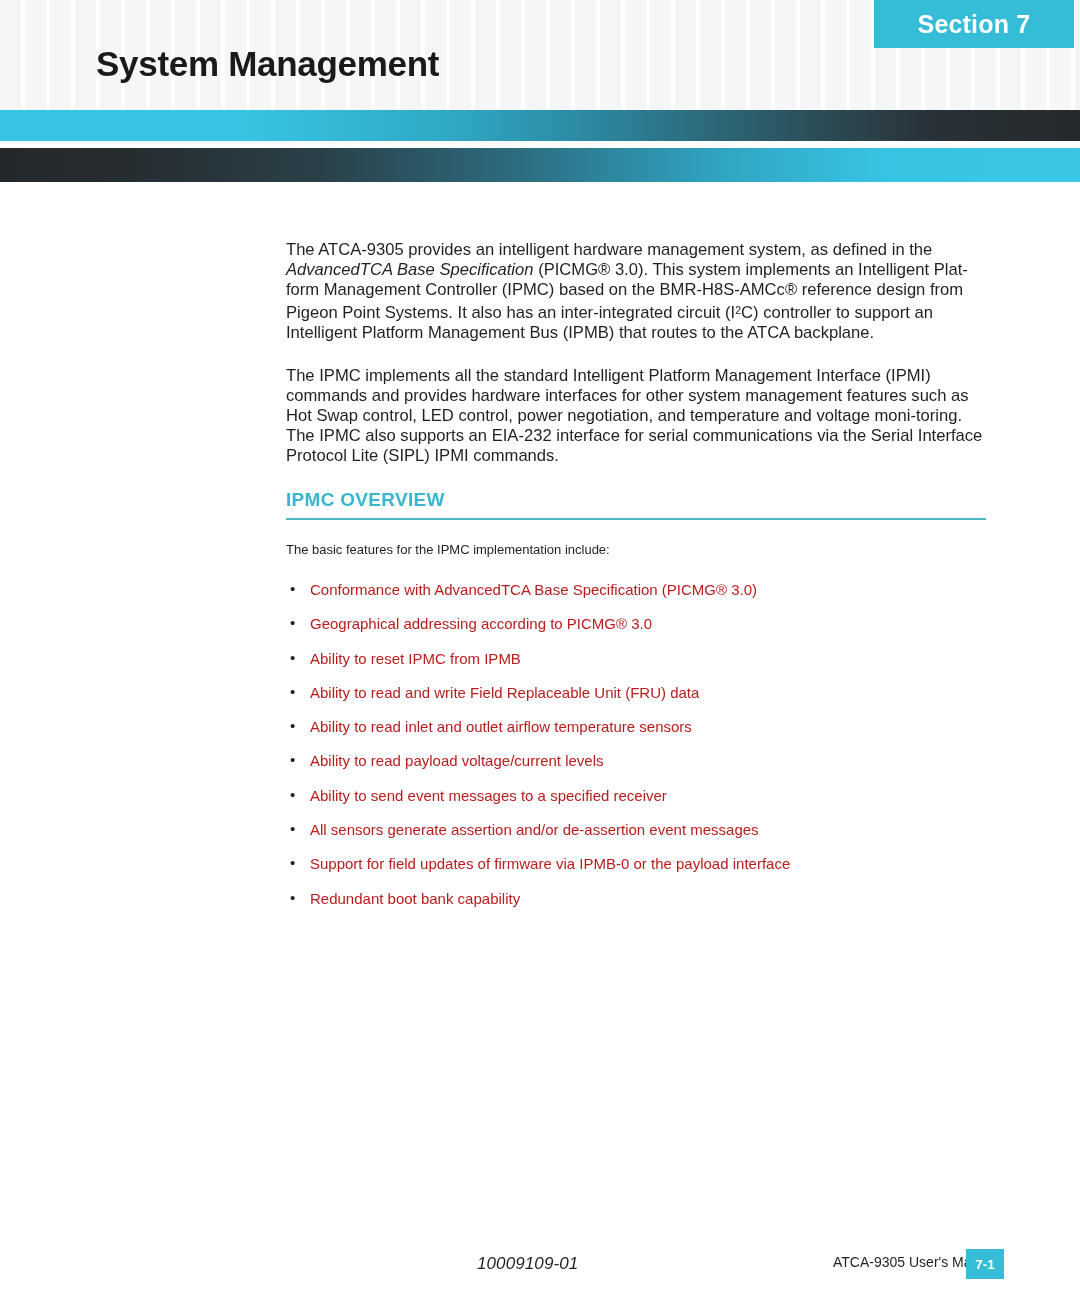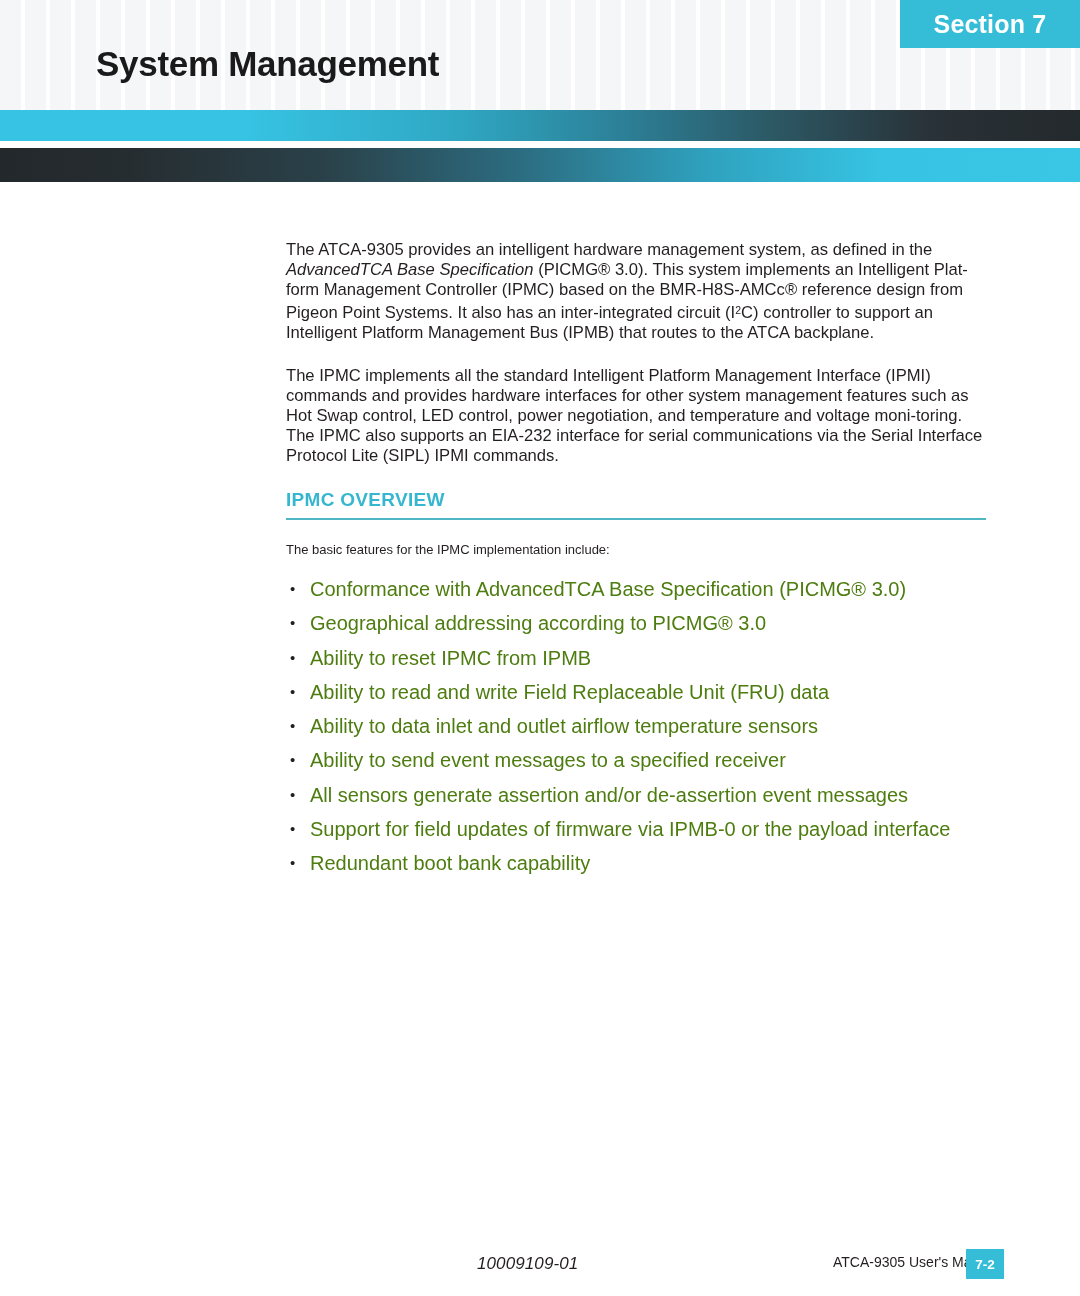--- a/index.html
+++ b/index.html
@@ -37,23 +37,23 @@
     width: 1080px; height: 110px;
     background-image:
       repeating-linear-gradient(to right, #f5f6f8 0 21px, #ffffff 21px 25px),
       repeating-linear-gradient(to bottom, rgba(255,255,255,0) 0 21px, #ffffff 21px 25px);
     background-position: 0 -3px, 0 -3px;
     pointer-events: none;
   }
 
   .section-badge {
     position: absolute;
-    right: 0;
+    right: 6px;
     top: 0;
-    width: 180px;
+    width: 200px;
     height: 48px;
     background: #35bdd8;
     color: #ffffff;
     font-size: 25px;
     font-weight: bold;
     letter-spacing: 0.2px;
     display: flex;
     align-items: center;
     justify-content: center;
     z-index: 5;
@@ -136,23 +136,23 @@
 
   ul.feature-list {
     list-style: none;
     margin: 16px 0 0 0;
     padding: 0;
   }
   ul.feature-list li {
     position: relative;
     padding-left: 24px;
     margin-bottom: 11.3px;
-    font-size: 20px;
+    font-size: 15px;
     line-height: 23px;
-    color: #4d7c0f;
+    color: #b91c1c;
   }
   ul.feature-list li::before {
     content: "\2022";
     position: absolute;
     left: 4px;
     top: -1px;
     font-size: 15px;
     color: #231f20;
   }
 
@@ -215,26 +215,27 @@
 
   <h2 class="section-heading">IPMC OVERVIEW</h2>
 
   <p class="lead-in">The basic features for the IPMC implementation include:</p>
 
   <ul class="feature-list">
     <li>Conformance with AdvancedTCA Base Specification (PICMG® 3.0)</li>
     <li>Geographical addressing according to PICMG® 3.0</li>
     <li>Ability to reset IPMC from IPMB</li>
     <li>Ability to read and write Field Replaceable Unit (FRU) data</li>
-    <li>Ability to data inlet and outlet airflow temperature sensors</li>
+    <li>Ability to read inlet and outlet airflow temperature sensors</li>
+    <li>Ability to read payload voltage/current levels</li>
     <li>Ability to send event messages to a specified receiver</li>
     <li>All sensors generate assertion and/or de-assertion event messages</li>
     <li>Support for field updates of firmware via IPMB-0 or the payload interface</li>
     <li>Redundant boot bank capability</li>
   </ul>
 
 </div>
 
 <div class="page-footer">
   <div class="footer-docnum">10009109-01</div>
   <div class="footer-manual">ATCA-9305 User's Manual</div>
-  <div class="footer-pagebadge">7-2</div>
+  <div class="footer-pagebadge">7-1</div>
 </div>
 
 </body></html>

